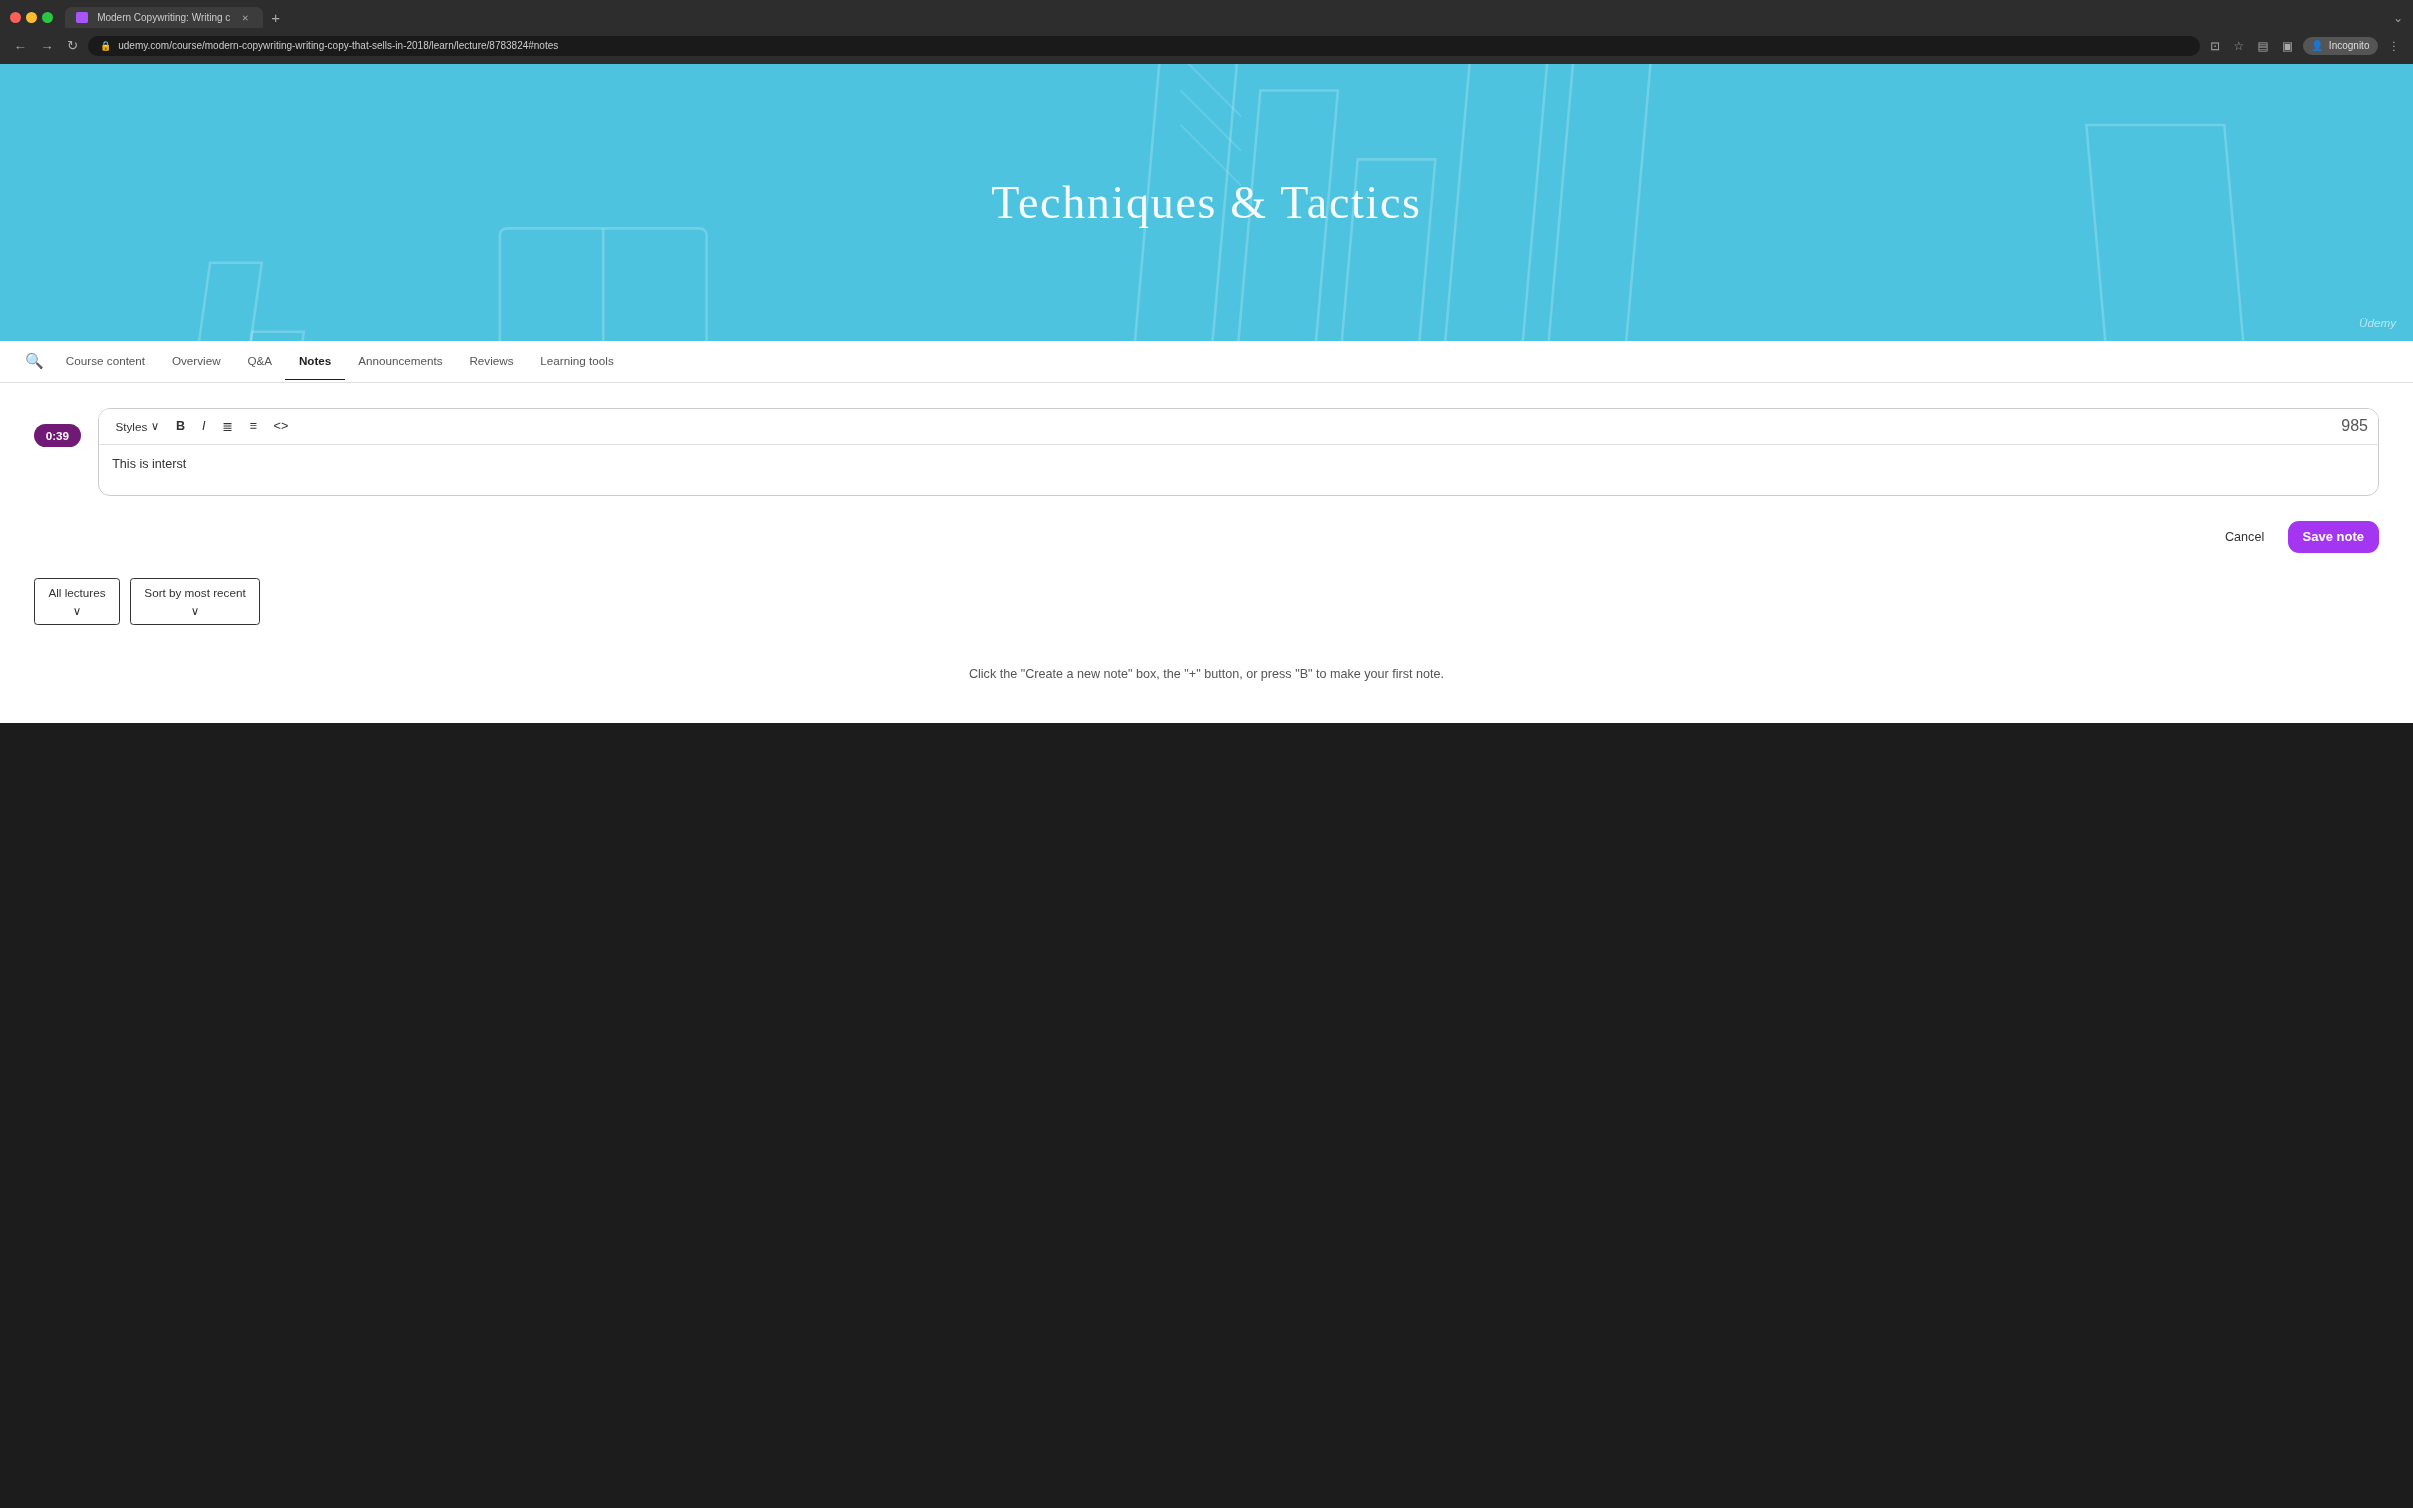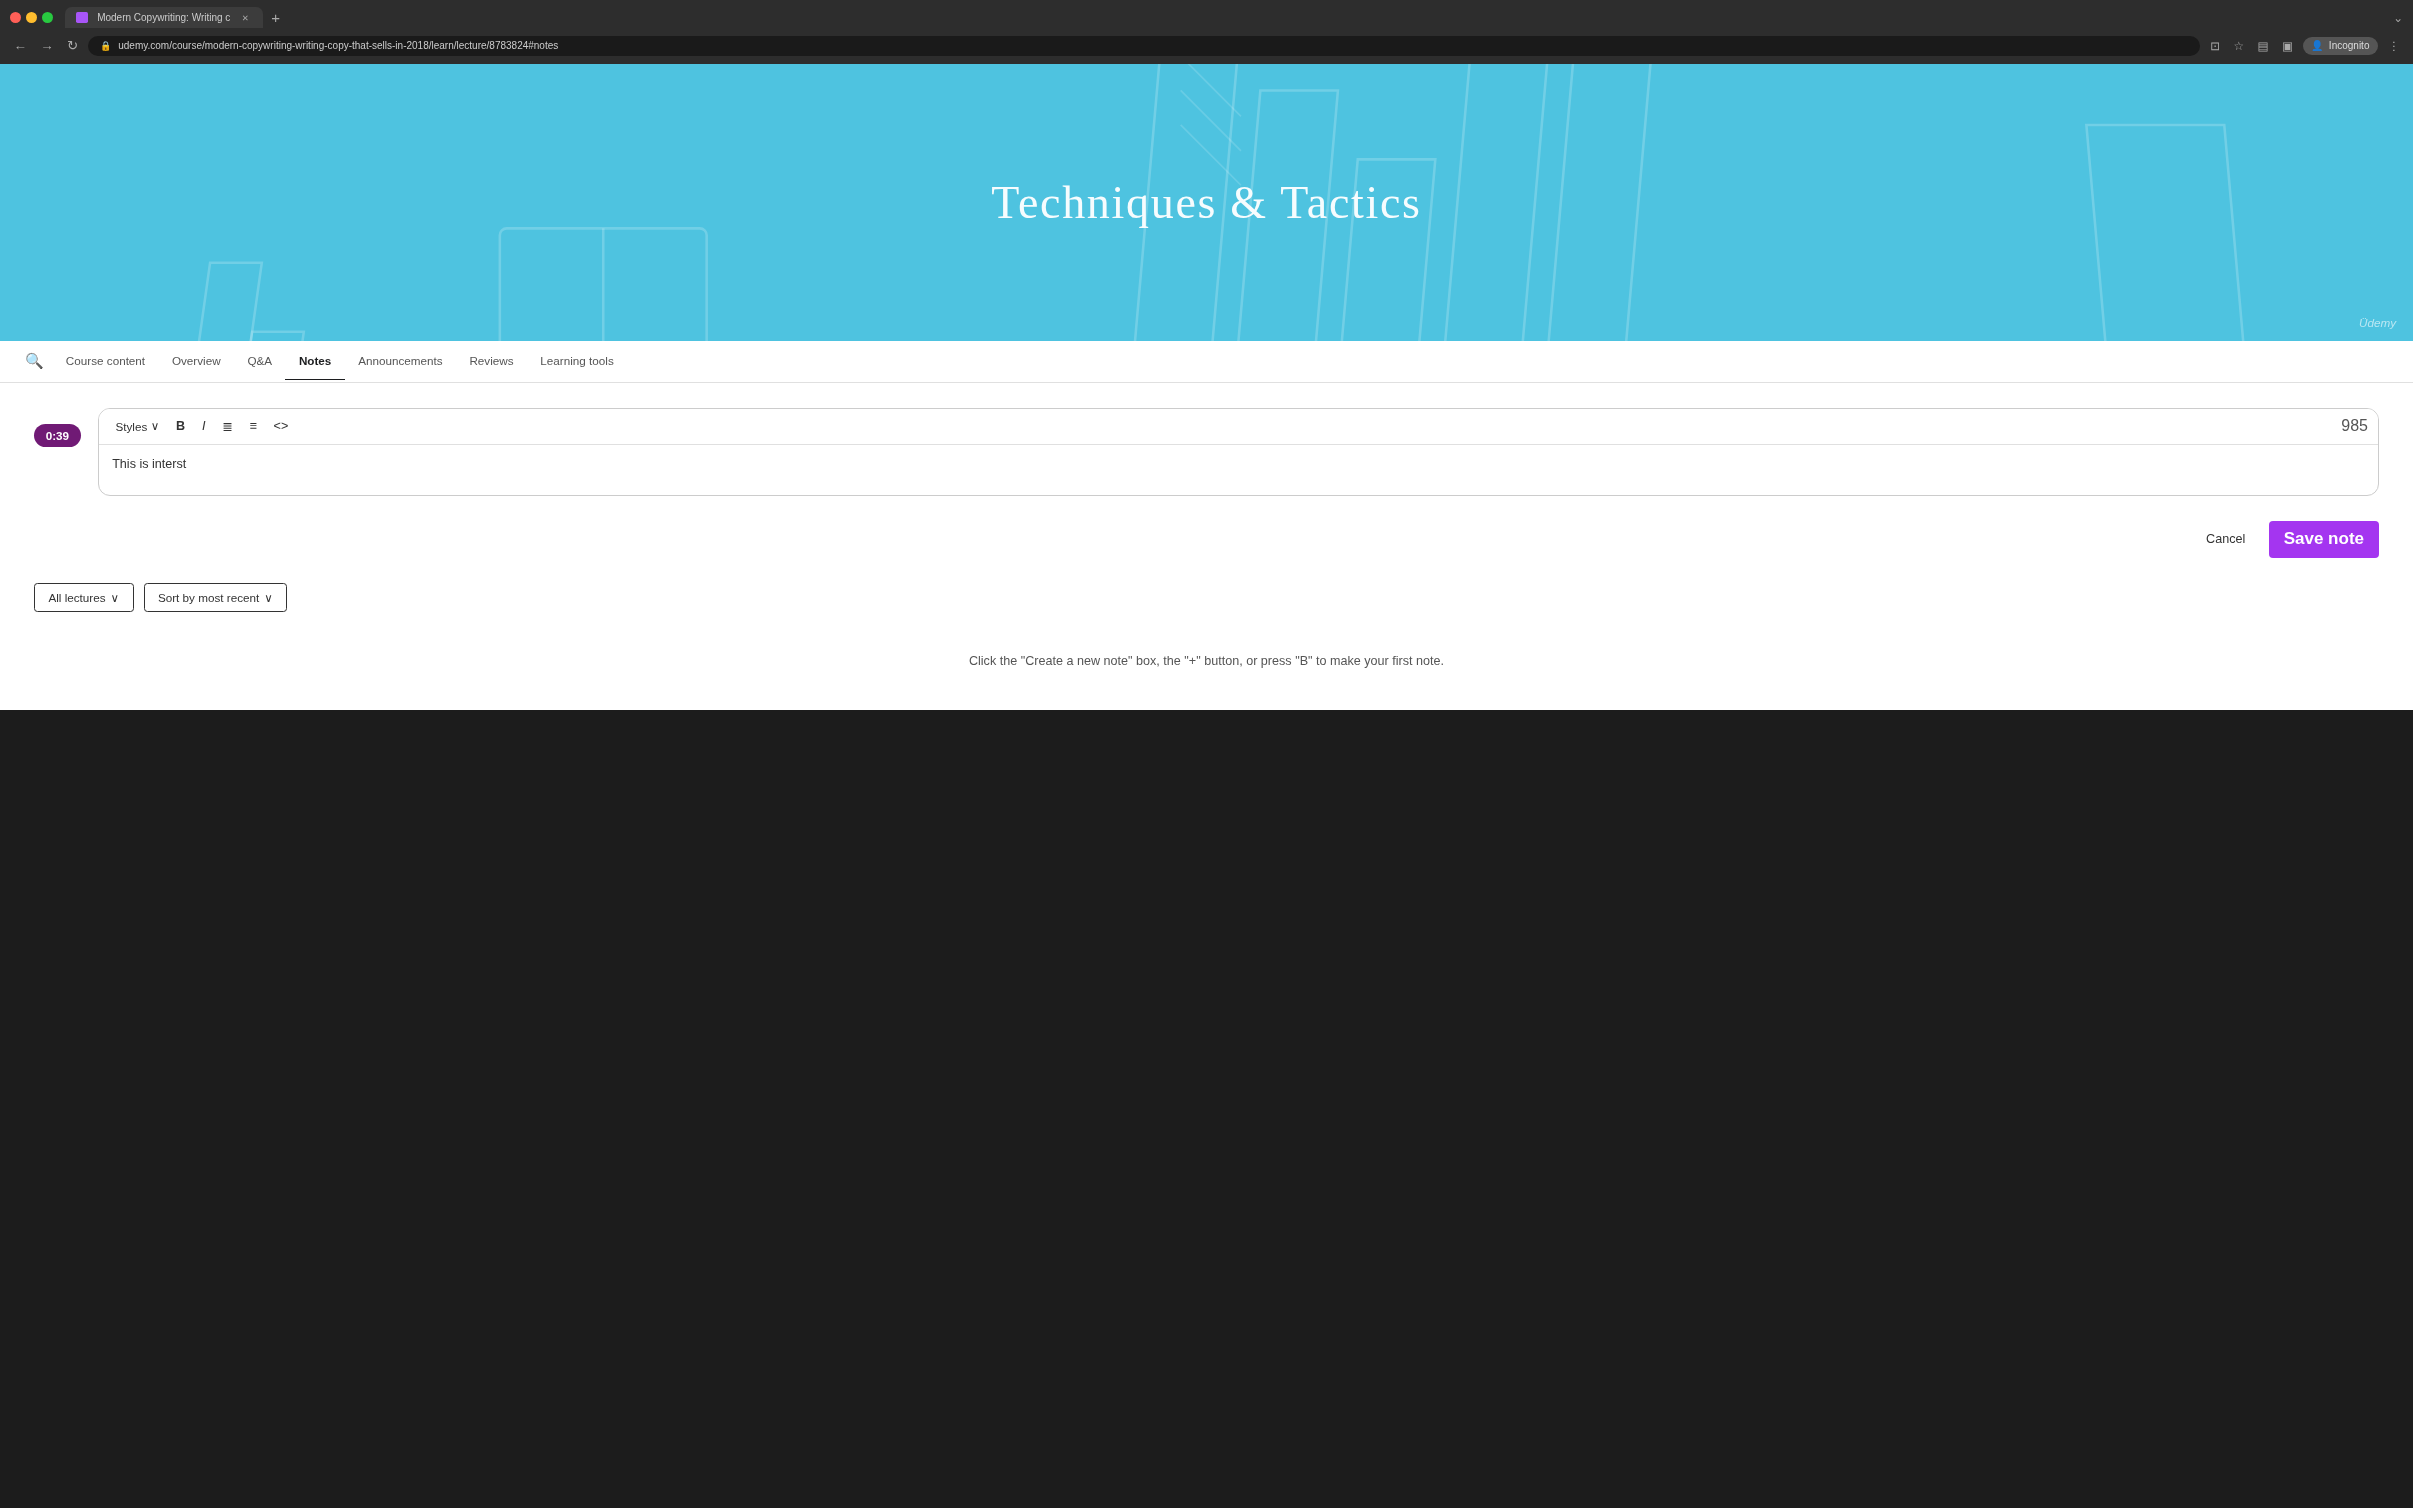--- a/index.html
+++ b/index.html
@@ -297,23 +297,23 @@
       cursor: pointer;
       color: #333;
       font-size: 12.6px;
       padding: 8.4px 13.4px;
       font-family: inherit;
     }
     .save-btn {
       background: #a435f0;
       color: #fff;
       border: none;
-      border-radius: 4px;
+      border-radius: 11px;
       padding: 8.4px 15px;
-      font-size: 17px;
+      font-size: 13px;
       font-weight: 700;
       cursor: pointer;
       font-family: inherit;
     }
 
     
     .filter-bar {
       display: flex;
       gap: 10px;
       margin-bottom: 25px;
@@ -323,20 +323,21 @@
       align-items: center;
       gap: 5px;
       border: 0.8px solid #333;
       border-radius: 3.4px;
       padding: 6.7px 13.4px;
       font-size: 11.7px;
       color: #333;
       cursor: pointer;
       background: #fff;
       font-family: inherit;
+      flex-direction: column;
     }
 
     
     .bottom-hint {
       text-align: center;
       color: #555;
       font-size: 12.6px;
       padding: 17px;
     }
   </style>

